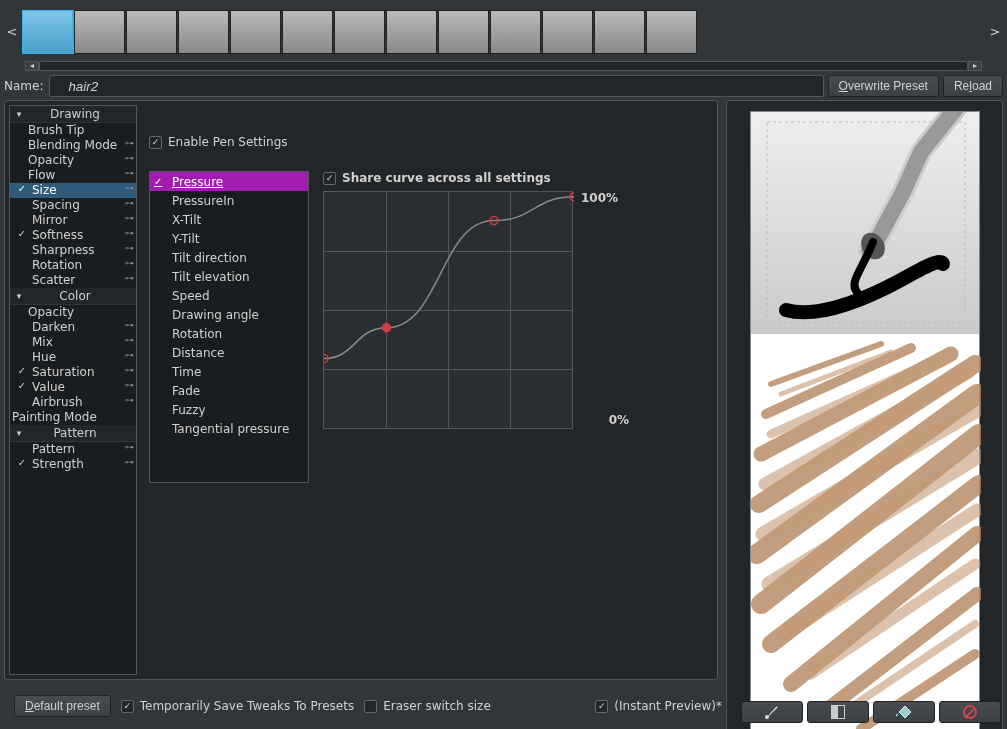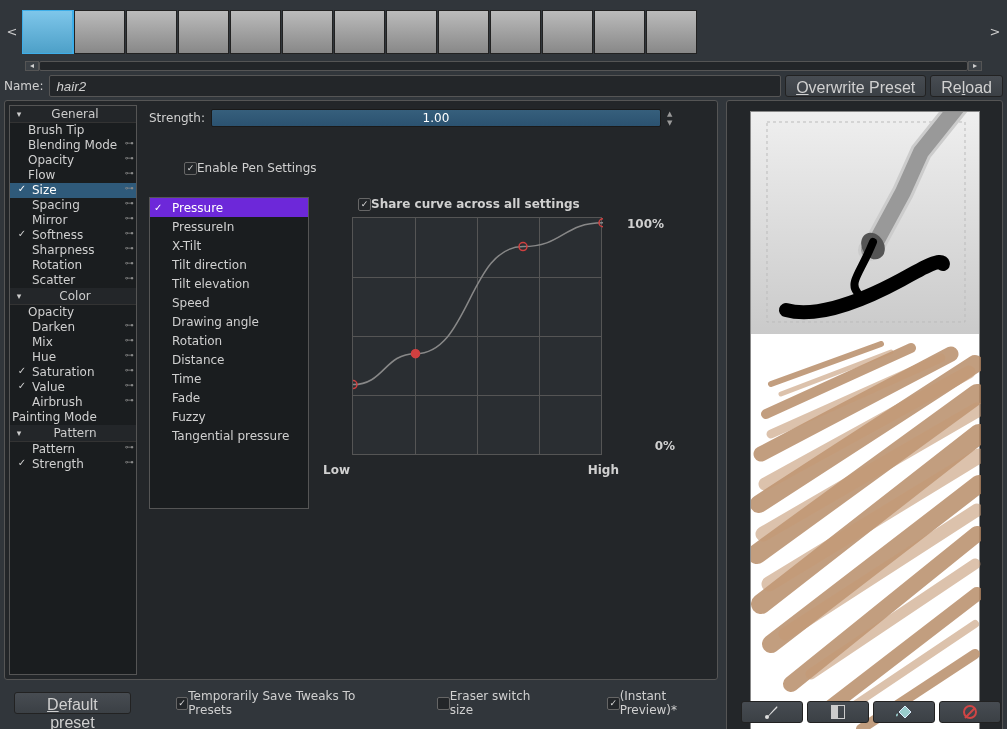--- a/index.html
+++ b/index.html
@@ -81,35 +81,35 @@
     padding: 4px 4px;
     gap: 4px;
     height: 28px;
   }
   .name-label { margin-right: 2px; }
   .name-field {
     flex: 1;
     background: #232629;
     border: 1px solid #555;
     height: 22px;
-    padding: 0 6px;
+    padding: 0 18px;
     color: #d0d0d0;
     font-style: italic;
     border-radius: 2px;
   }
   .btn {
     background: #3b4045;
     background: linear-gradient(to bottom, #474c52, #3b4045);
     border: 1px solid #222;
     border-radius: 3px;
     color: #d0d0d0;
     padding: 3px 10px;
     height: 22px;
     cursor: pointer;
-    font-size: 16px;
+    font-size: 12px;
   }
   .btn .ul { text-decoration: underline; }
   .main-row {
     display: flex;
     gap: 8px;
     padding: 0 4px;
     height: 580px;
   }
   .settings-panel {
     width: 714px;
@@ -193,21 +193,21 @@
   .spinner-arrows {
     display: flex;
     flex-direction: column;
     gap: 1px;
     font-size: 7px;
     color: #999;
   }
   .chk-row {
     display: flex;
     align-items: center;
-    margin-left: 35px;
+    gap: 6px;
   }
   .chk-box {
     width: 13px; height: 13px;
     background: #232629;
     border: 1px solid #666;
     border-radius: 2px;
     display: flex;
     align-items: center;
     justify-content: center;
     font-size: 9px;
@@ -230,33 +230,33 @@
     height: 19px;
     padding-left: 4px;
     cursor: pointer;
   }
   .sensor-item .schk {
     width: 18px;
     font-size: 10px;
   }
   .sensor-item.checked .schk::before { content: "✓"; }
   .sensor-item.selected {
-    background: #6d28d9;
+    background: #a21caf;
     color: #fff;
+    text-decoration: underline;
   }
   .curve-col {
     display: flex;
     flex-direction: column;
     gap: 6px;
     font-weight: bold;
   }
   .curve-block {
     display: flex;
-    gap: 25px;
-    margin-left: 29px;
+    gap: 8px;
   }
   .curve-canvas {
     width: 250px;
     height: 238px;
     background: #2a2e32;
     border: 1px solid #555;
     position: relative;
   }
   .curve-grid {
     position: absolute;
@@ -398,21 +398,21 @@
     <button class="btn"><span class="ul">O</span><span id="ovw">verwrite Preset</span></button>
     <button class="btn"><span id="rl1">Re</span><span class="ul">l</span><span id="rl2">oad</span></button>
   </div>
 </div>
 
 <div class="main-row">
   <div class="settings-panel">
     <div class="side-tree" id="tree">
         <div class="tree-header">
           <span class="tri">▾</span>
-          <span class="lbl">General</span>
+          <span class="lbl">Drawing</span>
         </div>
         <div class="tree-item">
           <span class="chk"></span>
           <span>Brush Tip</span>
         </div>
         <div class="tree-item">
           <span class="chk"></span>
           <span>Blending Mode</span>
           <span class="link">⊶</span>
         </div>
@@ -511,28 +511,20 @@
           <span>Pattern</span>
           <span class="link">⊶</span>
         </div>
         <div class="tree-item sub checked">
           <span class="chk"></span>
           <span>Strength</span>
           <span class="link">⊶</span>
         </div>
       </div>
     <div class="center-col">
-      <div class="strength-row">
-        <span>Strength:</span>
-        <div class="strength-slider">1.00</div>
-        <div class="spinner-arrows">
-            <span>▲</span>
-            <span>▼</span>
-          </div>
-      </div>
 
       <div style="height:18px"></div>
       <div class="chk-row">
         <div class="chk-box on"></div>
         <span><span class="ul">E</span><span id="ep">nable Pen Settings</span></span>
       </div>
       <div style="height:6px"></div>
 
       <div class="lower-row">
         <div class="sensor-list" id="sensors">
@@ -540,20 +532,24 @@
               <span class="schk"></span>
               <span>Pressure</span>
             </div>
             <div class="sensor-item">
               <span class="schk"></span>
               <span>PressureIn</span>
             </div>
             <div class="sensor-item">
               <span class="schk"></span>
               <span>X-Tilt</span>
+            </div>
+            <div class="sensor-item">
+              <span class="schk"></span>
+              <span>Y-Tilt</span>
             </div>
             <div class="sensor-item">
               <span class="schk"></span>
               <span>Tilt direction</span>
             </div>
             <div class="sensor-item">
               <span class="schk"></span>
               <span>Tilt elevation</span>
             </div>
             <div class="sensor-item">
@@ -609,24 +605,20 @@
                   <circle cx="0" cy="166.60000000000002" r="4" fill="none" stroke="#d04040" stroke-width="1.5"></circle>
                   <circle cx="62.5" cy="135.66" r="4" fill="#d04040" stroke="#d04040" stroke-width="1.5"></circle>
                   <circle cx="170" cy="28.560000000000002" r="4" fill="none" stroke="#d04040" stroke-width="1.5"></circle>
                   <circle cx="250" cy="4.759999999999991" r="4" fill="none" stroke="#d04040" stroke-width="1.5"></circle>
                 </svg>
             </div>
             <div class="curve-labels">
               <span>100%</span>
               <span style="margin-bottom:2px;text-align:right">0%</span>
             </div>
-          </div>
-          <div class="axis-x">
-            <span>Low</span>
-            <span>High</span>
           </div>
         </div>
       </div>
     </div>
   </div>
 
   <div class="right-pane">
     <div class="preview-wrap">
       <div class="preview-inner">
         <svg class="tip-svg" width="230" height="225">

